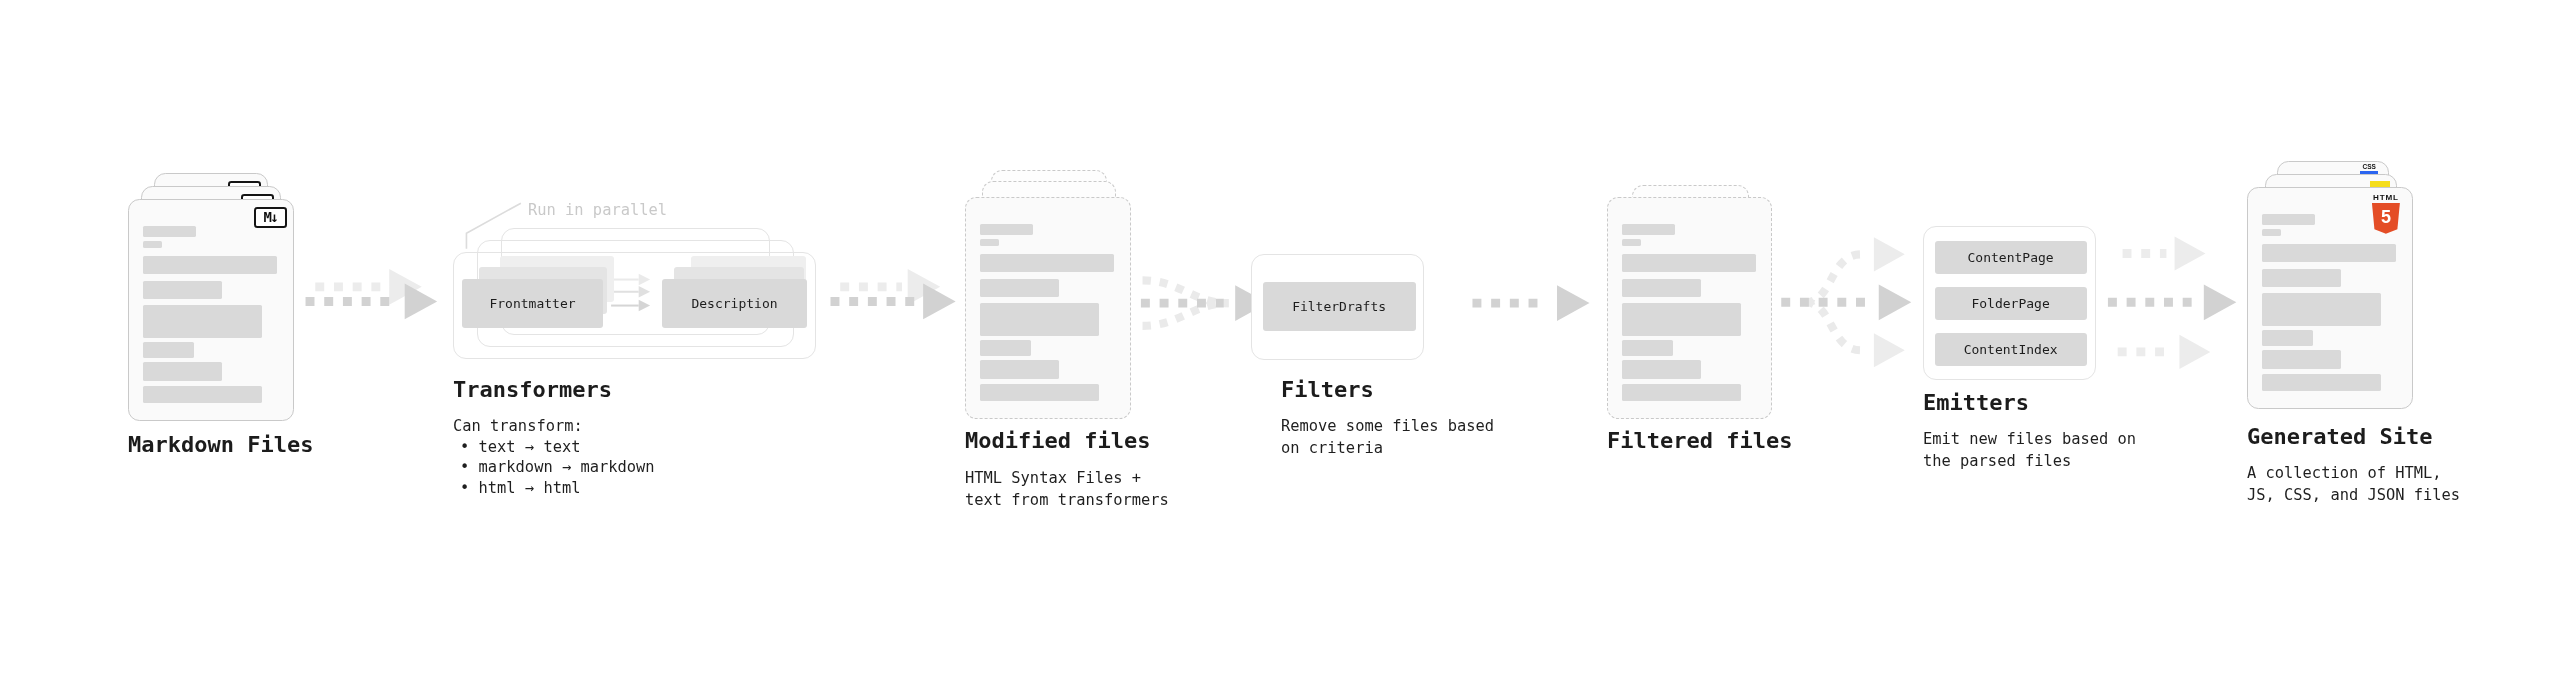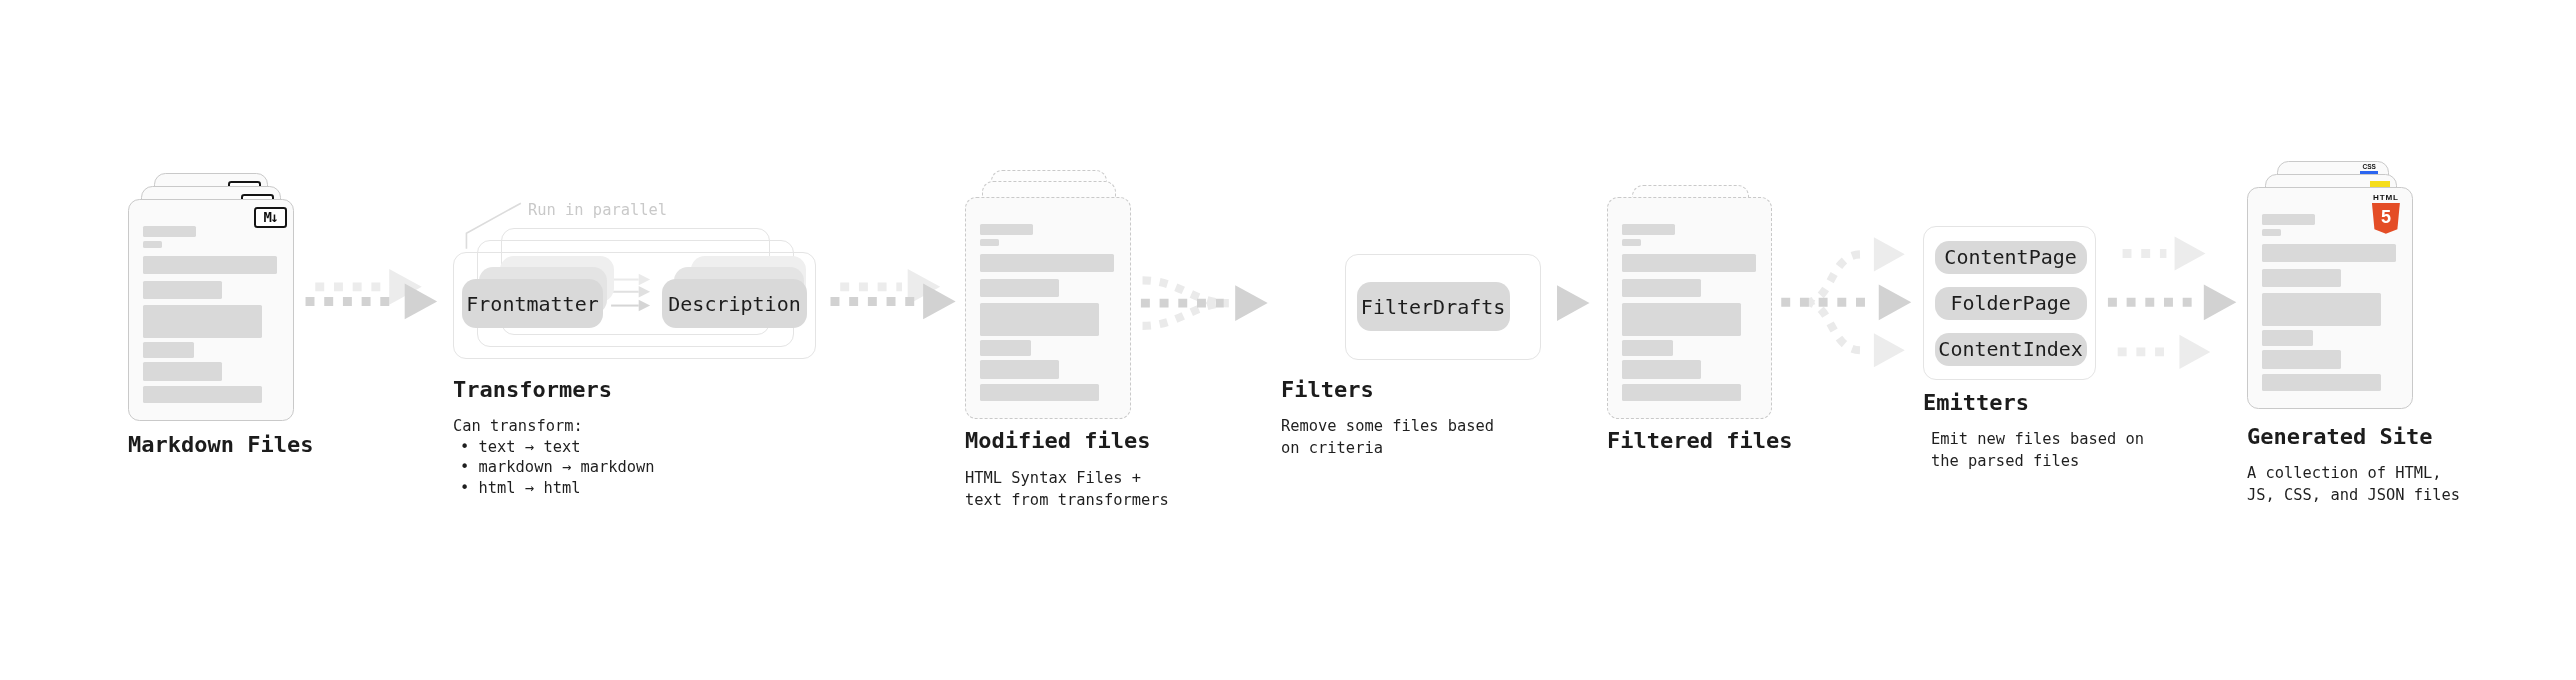--- a/index.html
+++ b/index.html
@@ -50,22 +50,22 @@
   .css-bar{height:3.3px;background:var(--css-blue);margin-top:0.8px;}
 
   
   .outline-box{
     position:absolute;box-sizing:border-box;border:1.6px solid var(--outline-border);
     border-radius:13px;background:transparent;z-index:2;
   }
   .outline-box.filled{background:#ffffff;}
   .pill{
     position:absolute;box-sizing:border-box;background:var(--pill-bg);
-    border-radius:14px;display:flex;align-items:center;justify-content:center;
-    font-size:20px;color:#1d1d1d;z-index:4;
+    border-radius:3px;display:flex;align-items:center;justify-content:center;
+    font-size:13px;color:#1d1d1d;z-index:4;
   }
   .pill.mid{background:#e4e4e4;z-index:3;}
   .pill.back{background:#efefef;z-index:2;}
 
   
   .stage-title{
     position:absolute;font-size:22px;line-height:24.4px;font-weight:600;
     color:var(--text);z-index:2;white-space:nowrap;
   }
   .stage-sub{
@@ -208,21 +208,21 @@
           <div class="bar" style="width: 119px; height: 16.3px; margin-bottom: 0px;"></div>
         </div>
     </div>
   </div>
   <div class="stage-title" style="left:965px;top:429px;">Modified files</div>
   <div class="stage-sub" style="left:965px;top:467px;">
     <div>HTML Syntax Files +</div>
     <div>text from transformers</div>
   </div>
 
-  <div class="outline-box filled" style="left:1345px;top:254px;width:196px;height:106px;">
+  <div class="outline-box filled" style="left:1251px;top:254px;width:173px;height:106px;">
     <div class="pill" style="left:10.6px;top:27px;width:153px;height:49px;">FilterDrafts</div>
   </div>
   <div class="stage-title" style="left:1281px;top:378px;">Filters</div>
   <div class="stage-sub" style="left:1281px;top:415px;">
     <div>Remove some files based</div>
     <div>on criteria</div>
   </div>
 
   <div>
     <div class="file-card dashed" style="left:1632px;top:185px;width:117px;height:222px;"></div>
@@ -240,21 +240,21 @@
     </div>
   </div>
   <div class="stage-title" style="left:1607px;top:429px;text-align:center;">Filtered files</div>
 
   <div class="outline-box filled" style="left:1923px;top:226px;width:173px;height:154px;">
     <div class="pill" style="left:10.6px;top:14px;width:152px;height:32.5px;">ContentPage</div>
     <div class="pill" style="left:10.6px;top:60px;width:152px;height:32.5px;">FolderPage</div>
     <div class="pill" style="left:10.6px;top:106px;width:152px;height:32.5px;">ContentIndex</div>
   </div>
   <div class="stage-title" style="left:1923px;top:391px;">Emitters</div>
-  <div class="stage-sub" style="left:1923px;top:428px;margin-left:8px;">
+  <div class="stage-sub" style="left:1923px;top:428px;">
     <div>Emit new files based on</div>
     <div>the parsed files</div>
   </div>
 
   <div>
     <div class="file-card" style="left:2277px;top:161px;width:112px;height:222px;">
       <div class="css-badge">
         <div class="css-word">CSS</div>
         <div class="css-bar"></div>
       </div>

